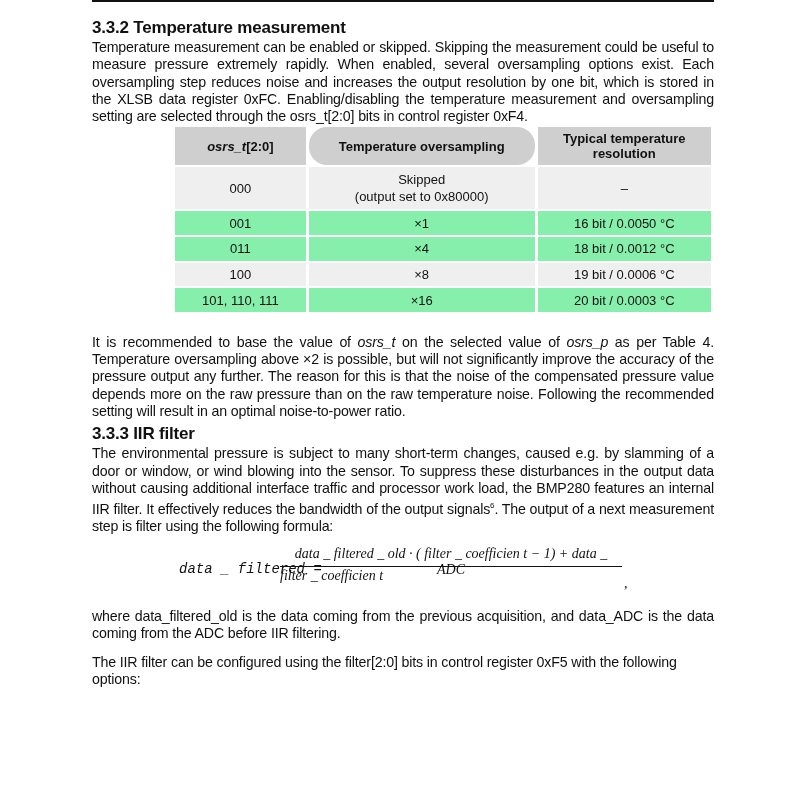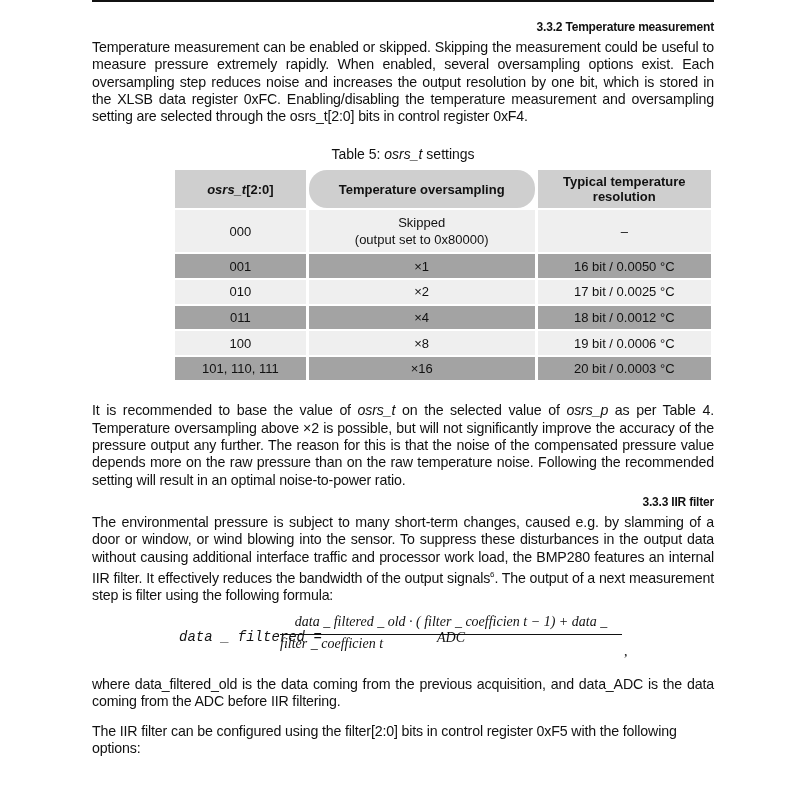--- a/index.html
+++ b/index.html
@@ -8,43 +8,43 @@
     font-family: "Liberation Sans", sans-serif; color: #111111;
   }
   .top-rule {
     position: absolute; left: 92px; top: 0; width: 622px; height: 2px; background: #111;
   }
   .page {
     position: absolute; left: 92px; top: 18px; width: 622px;
   }
   h3 {
     font-family: "Liberation Sans", sans-serif;
-    font-size: 12px; font-weight: bold; margin: 0 0 2px 0;
-    letter-spacing: -0.2px; line-height: 19px; text-align: right;
+    font-size: 17px; font-weight: bold; margin: 0 0 2px 0;
+    letter-spacing: -0.2px; line-height: 19px;
   }
   p {
     font-size: 14.2px; line-height: 17.3px; margin: 0;
     text-align: justify; letter-spacing: -0.15px;
   }
   .caption {
     text-align: center; font-size: 14px; margin: 20px 0 5px 0; line-height: 18px;
   }
   .caption i { font-style: italic; }
   table.settings {
     margin-left: 80px; border-collapse: separate; border-spacing: 3px 2px;
     font-size: 13px;
   }
   table.settings th {
     background: #cfcfcf; font-weight: bold; height: 38px; padding: 0 22px;
     text-align: center; line-height: 15px;
   }
   table.settings td {
     text-align: center; height: 23.6px; padding: 0 4px; line-height: 17px;
   }
-  table.settings tr.odd td { background: #a3a3a3; }
+  table.settings tr.odd td { background: #86efac; }
   table.settings tr.even td { background: #efefef; }
   table.settings tr.tall td { height: 42px; }
   .col1 { width: 90px; }
   .col2 { width: 197px; border-radius: 18px; }
   .col3 { width: 138px; }
   .para2 { margin-top: 20px; }
   .formula {
     position: relative; height: 62px; margin-top: 10px;
     font-family: "Liberation Serif", serif; font-style: italic; font-size: 14px;
   }
@@ -58,43 +58,37 @@
 </head>
 <body>
 
 <div class="top-rule"></div>
 
 <div class="page">
 
   <h3>3.3.2 Temperature measurement</h3>
   <p>Temperature measurement can be enabled or skipped. Skipping the measurement could be useful to measure pressure extremely rapidly. When enabled, several oversampling options exist. Each oversampling step reduces noise and increases the output resolution by one bit, which is stored in the XLSB data register 0xFC. Enabling/disabling the temperature measurement and oversampling setting are selected through the osrs_t[2:0] bits in control register 0xF4.</p>
 
-  <div class="caption"><span>Table 5: </span><i>osrs_t</i><span> settings</span></div>
 
   <table class="settings">
     <tbody>
         <tr>
       <th class="col1"><i>osrs_t</i><span>[2:0]</span></th>
       <th class="col2">Temperature oversampling</th>
       <th class="col3">Typical temperature resolution</th>
     </tr>
     <tr class="even tall">
       <td>000</td>
       <td><span>Skipped</span><br><span>(output set to 0x80000)</span></td>
       <td>–</td>
     </tr>
     <tr class="odd">
       <td>001</td>
       <td>×1</td>
       <td>16 bit / 0.0050 °C</td>
-    </tr>
-    <tr class="even">
-      <td>010</td>
-      <td>×2</td>
-      <td>17 bit / 0.0025 °C</td>
     </tr>
     <tr class="odd">
       <td>011</td>
       <td>×4</td>
       <td>18 bit / 0.0012 °C</td>
     </tr>
     <tr class="even">
       <td>100</td>
       <td>×8</td>
       <td>19 bit / 0.0006 °C</td>

